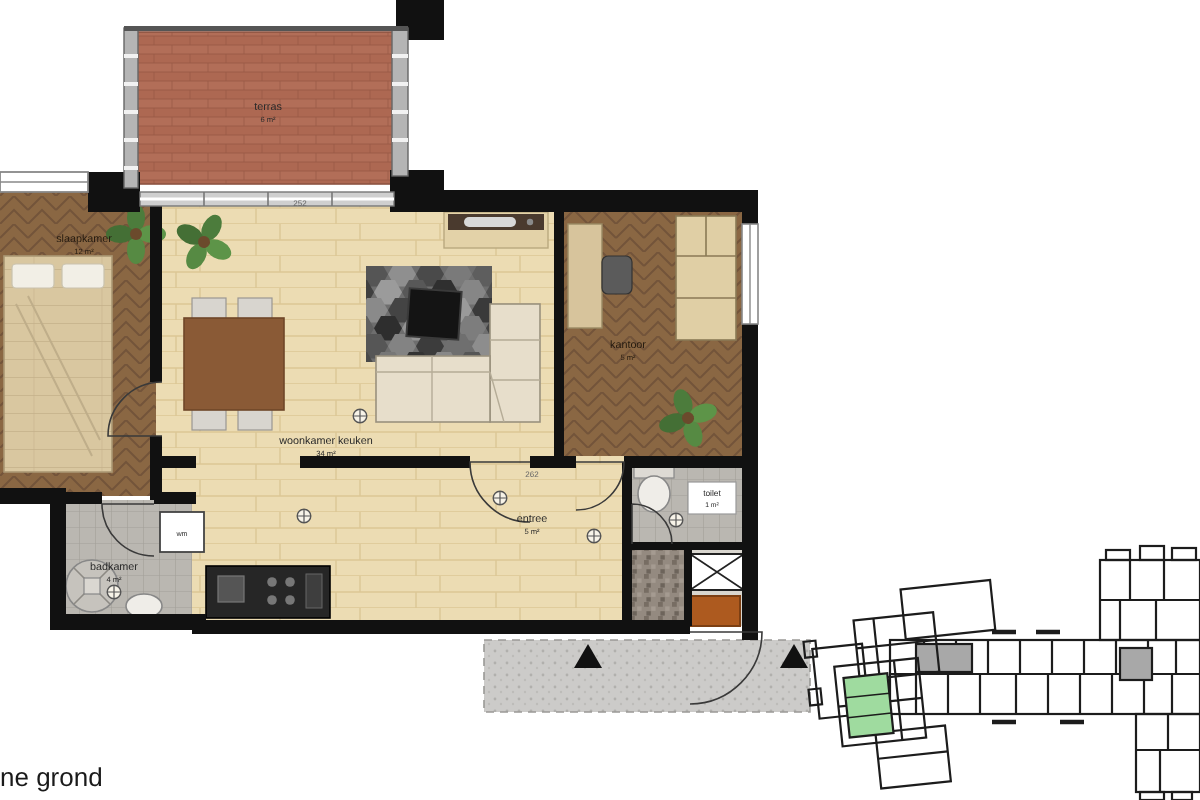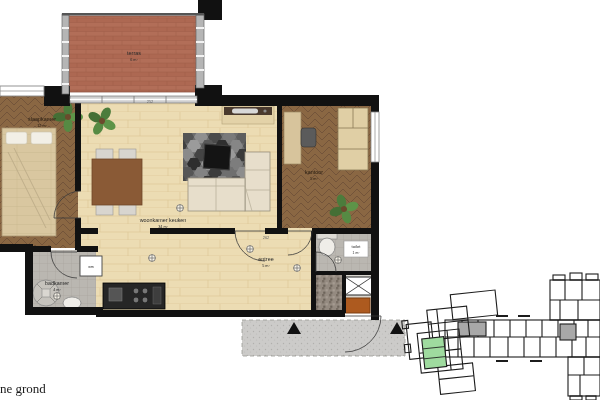--- a/index.html
+++ b/index.html
@@ -1,20 +1,20 @@
 <!DOCTYPE html>
 <html><head>
 <meta charset="utf-8">
 <style>
   html,body{margin:0;padding:0;background:#ffffff;}
   .canvas{position:relative;width:600px;height:400px;background:#ffffff;overflow:hidden;
           font-family:"Liberation Sans", sans-serif;}
   .plan-svg{position:absolute;left:0;top:0;}
   .floor-caption{position:absolute;left:0px;top:381px;font-size:13px;color:#1a1a1a;
-                 font-family:Liberation Serif, serif;}
+                 font-family:Liberation Sans, sans-serif;}
   svg text{font-family:"Liberation Sans", sans-serif;}
 </style>
 </head>
 <body>
 
 <div class="canvas">
 
 <svg class="plan-svg" width="600" height="400" viewBox="0 0 600 400">
   <defs>
     <pattern id="brick" width="18" height="9" patternUnits="userSpaceOnUse">

